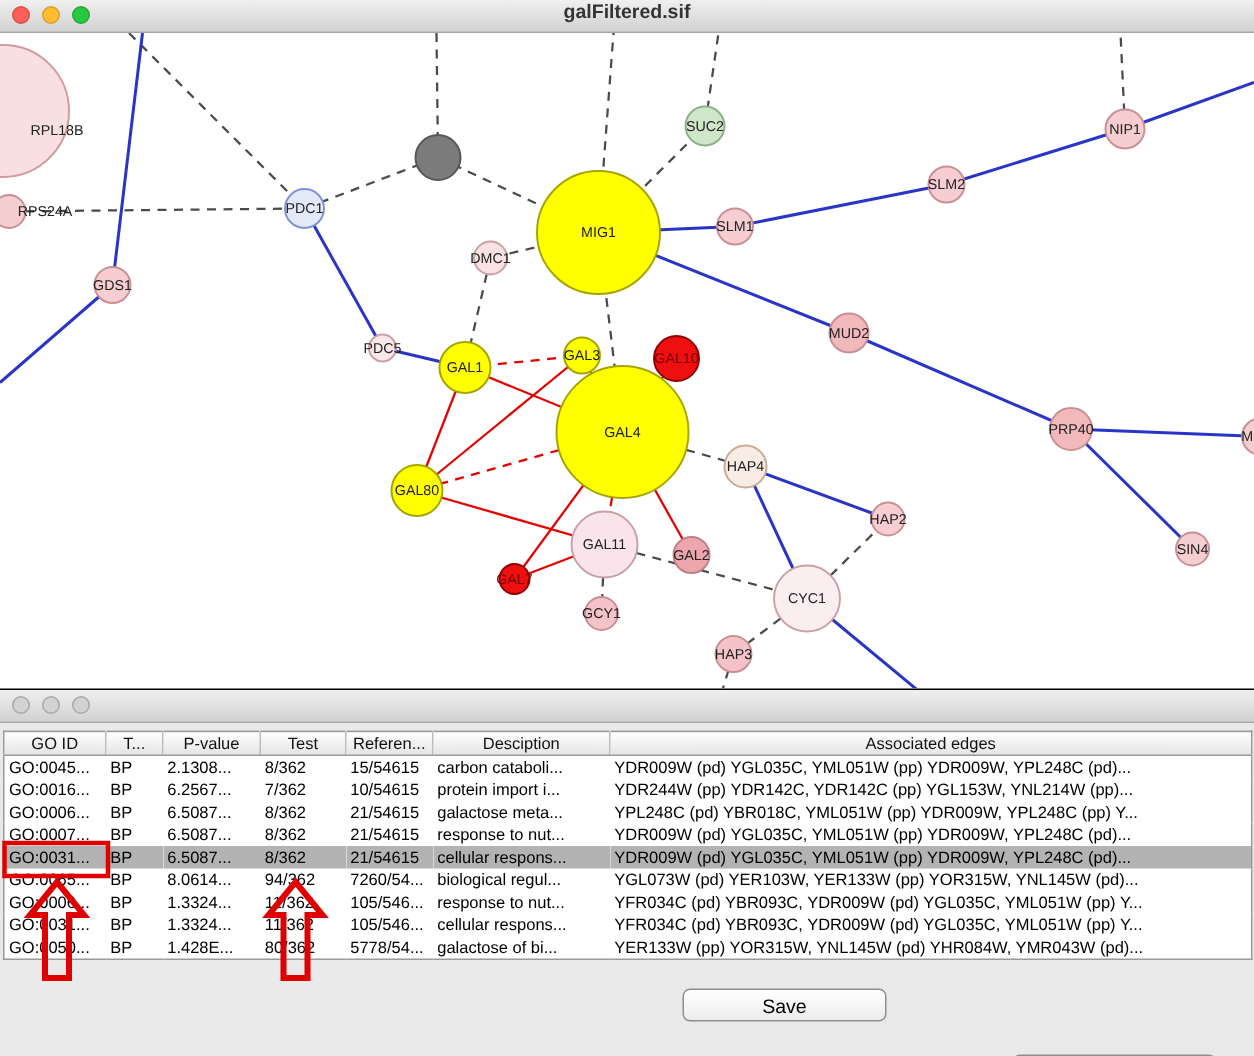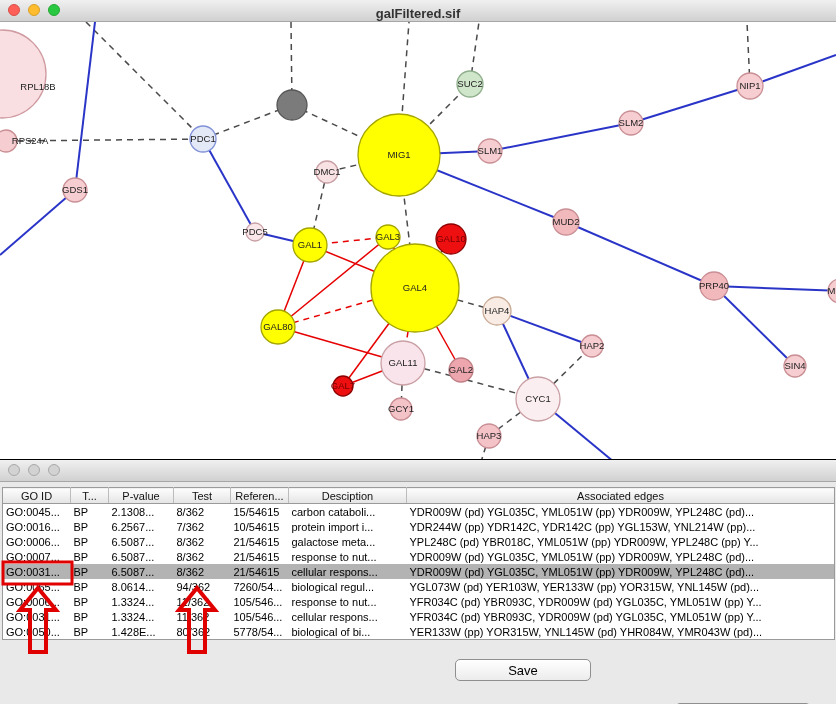--- a/index.html
+++ b/index.html
@@ -1,21 +1,21 @@
 <!DOCTYPE html>
 <html><head>
 <meta charset="utf-8">
 <style>
   html,body{margin:0;padding:0;}
   body{width:836px;height:704px;font-family:"Liberation Sans",sans-serif;background:#e9e9e9;}
   .screen{position:relative;width:836px;height:704px;overflow:hidden;}
   .win{position:absolute;left:0;width:836px;}
   .win-graph{top:0;height:460px;}
   .win-noa{top:460px;height:244px;background:#e9e9e9;}
-  .titlebar{height:21px;background:linear-gradient(#f0f0f0,#d1d1d1);border-bottom:1px solid #a6a6a6;position:relative;display:flex;align-items:flex-end;justify-content:center;}
+  .titlebar{height:21px;background:linear-gradient(#f0f0f0,#d1d1d1);border-bottom:1px solid #a6a6a6;position:relative;display:flex;align-items:flex-start;justify-content:center;}
   .title{font-size:13px;font-weight:bold;color:#333;}
   .win-noa .title{color:#777;}
   .lights{position:absolute;left:8px;top:4px;display:flex;gap:8px;}
   .light{width:12px;height:12px;border-radius:50%;box-sizing:border-box;}
   .light.red{background:#ff5f57;border:1px solid #d6504a;}
   .light.yellow{background:#febc2e;border:1px solid #d8a02a;}
   .light.green{background:#28c840;border:1px solid #27a835;}
   .light.gray{background:#d2d2d2;border:1px solid #a9a9a9;}
   .canvas{height:437px;background:#ffffff;border-bottom:4px solid #000000;overflow:hidden;}
   #noa-table-wrap{position:absolute;top:27px;left:2px;width:832px;}
@@ -311,21 +311,21 @@
               <td>105/546...</td>
               <td>cellular respons...</td>
               <td>YFR034C (pd) YBR093C, YDR009W (pd) YGL035C, YML051W (pp) Y...</td>
             </tr>
             <tr>
               <td>GO:0050...</td>
               <td>BP</td>
               <td>1.428E...</td>
               <td>80/362</td>
               <td>5778/54...</td>
-              <td>biological of bi...</td>
+              <td>galactose of bi...</td>
               <td>YER133W (pp) YOR315W, YNL145W (pd) YHR084W, YMR043W (pd)...</td>
             </tr>
           </tbody>
         </table>
       </div>
     <button class="mac-btn" id="save-btn">Save</button>
     <button class="mac-btn" id="cancel-btn">Cancel</button>
   </section>
 
   <svg class="overlay" width="836" height="704" viewBox="0 0 836 704">

